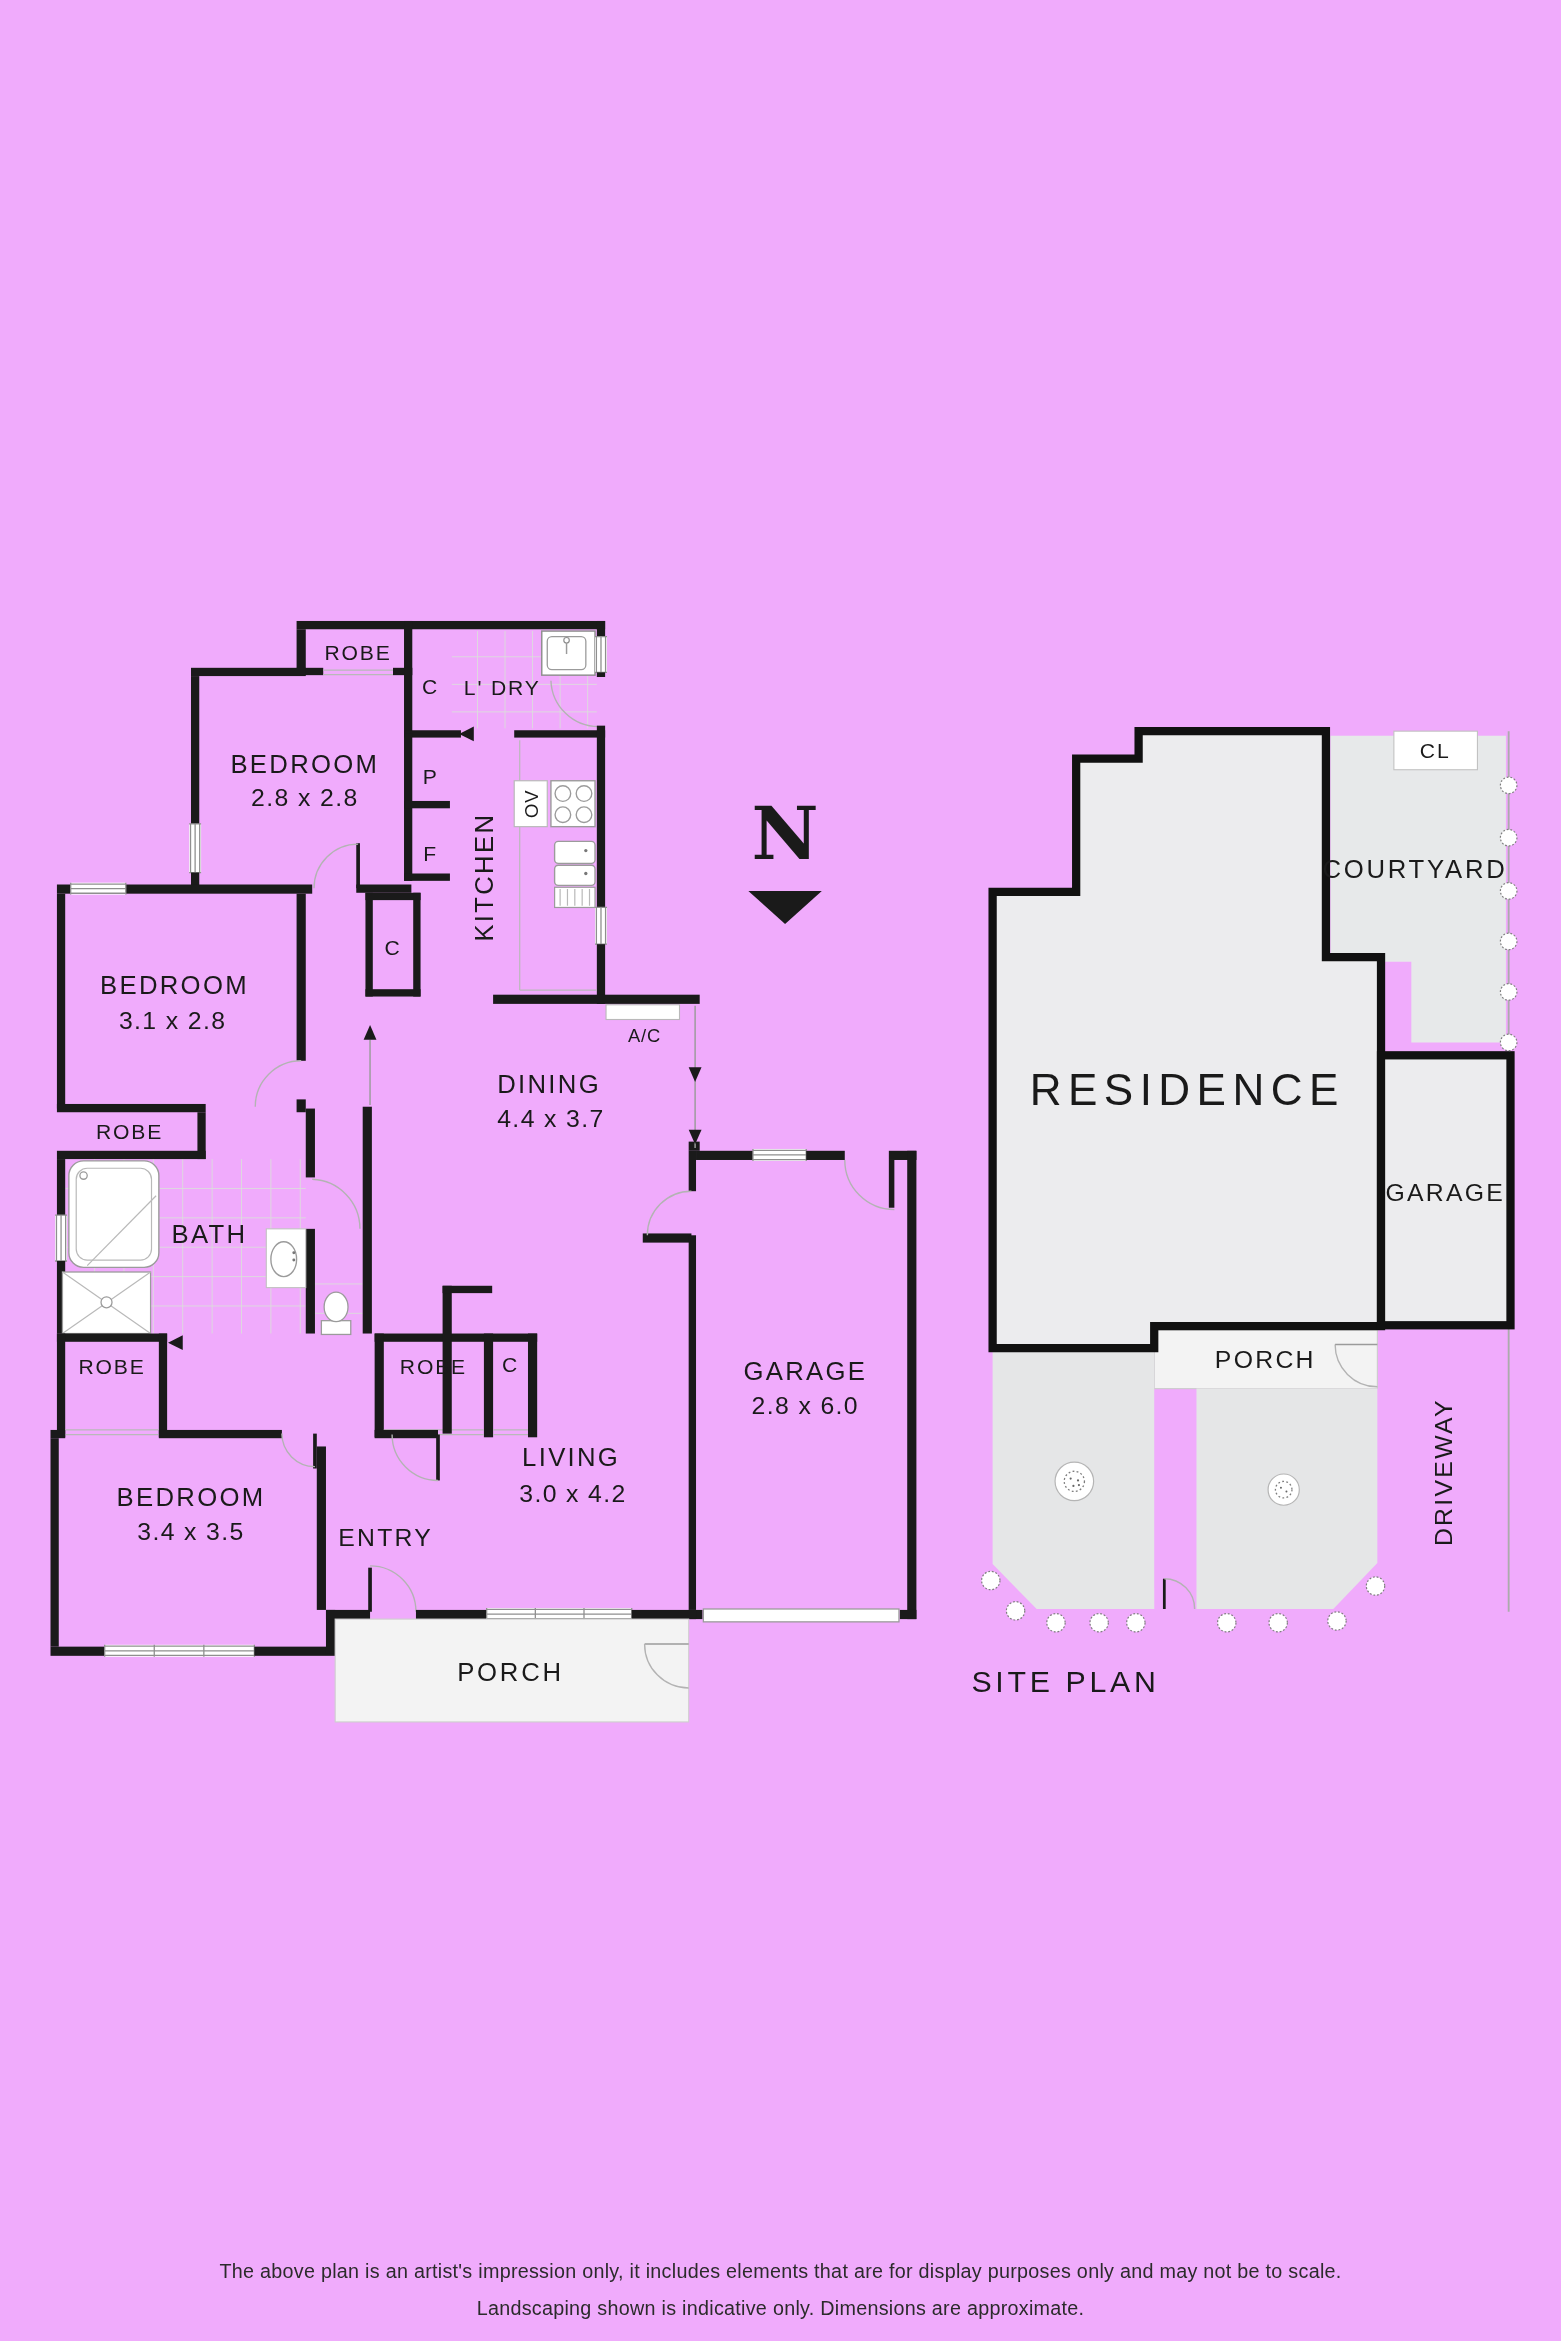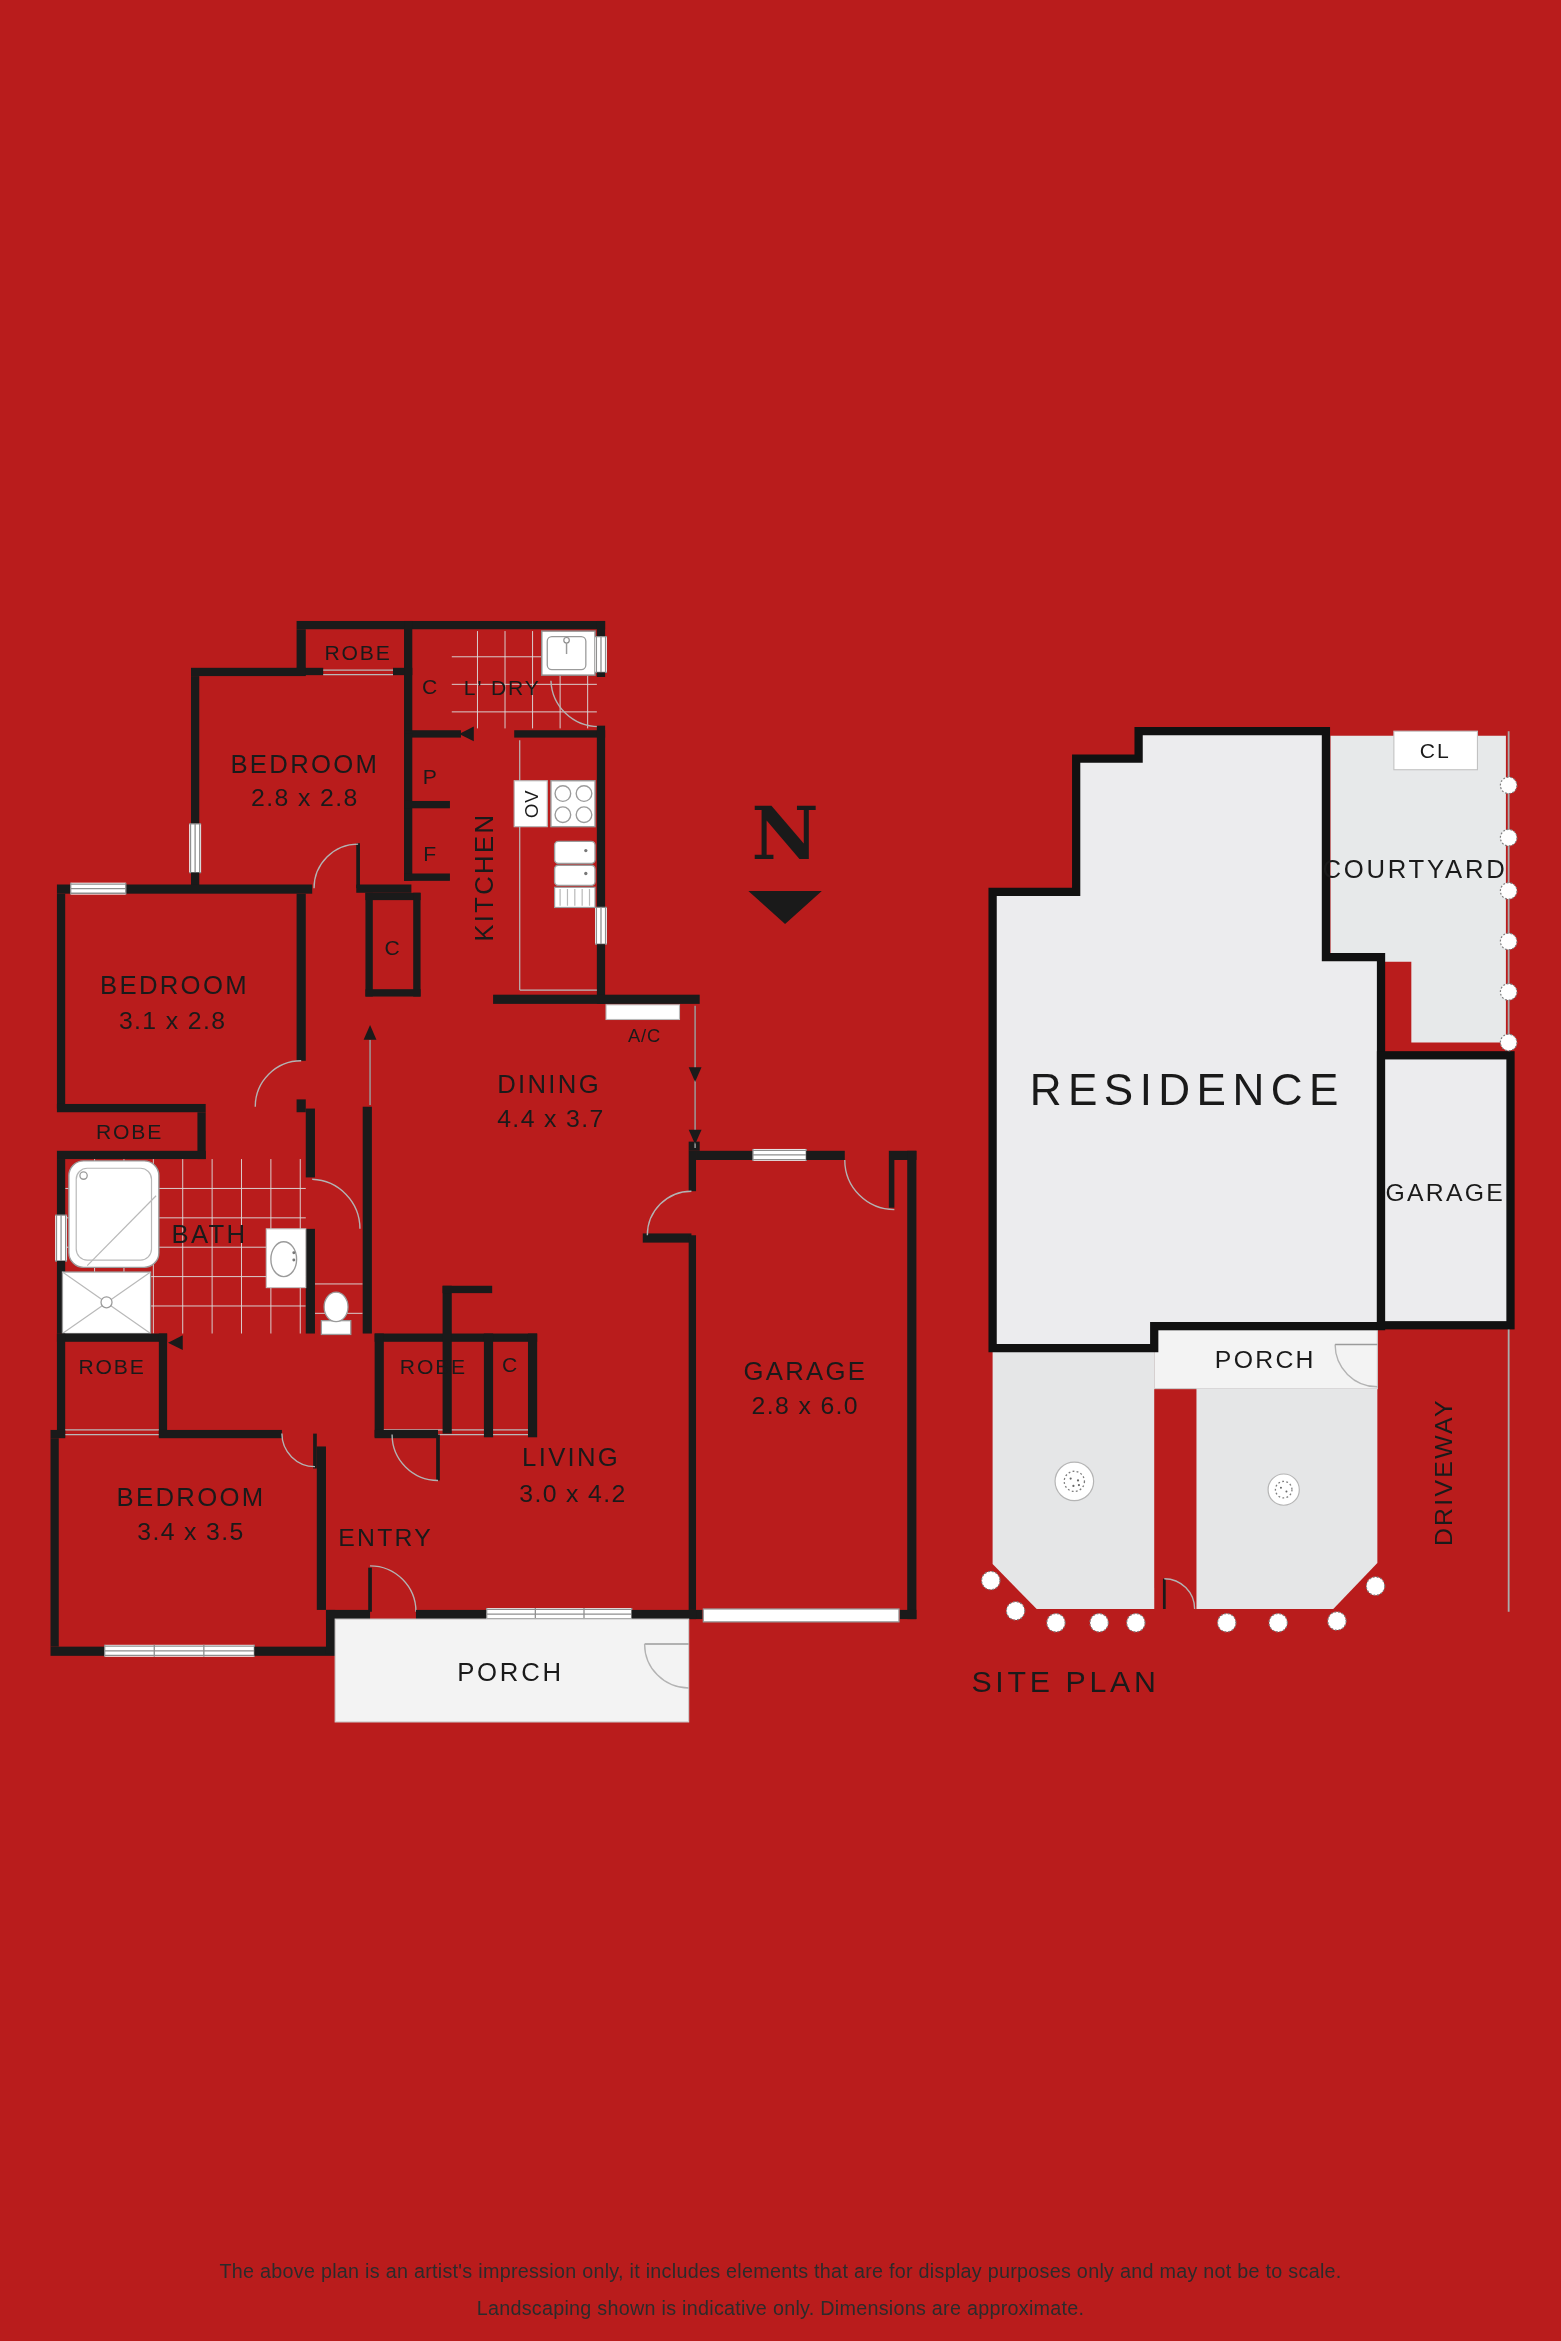--- a/index.html
+++ b/index.html
@@ -1,16 +1,16 @@
 <!DOCTYPE html>
 <html style="font-size:14.7px"><head>
 <meta charset="utf-8">
 <style>
   html,body{margin:0;padding:0;background:#fff;}
-  .page{position:relative;width:1561px;height:2342px;background:#b91c1c;overflow:hidden;}
+  .page{position:relative;width:1561px;height:2342px;background:#f0abfc;overflow:hidden;}
   svg{display:block;}
   .wall{fill:#1a1a1a;}
   .thin{stroke:#9b9b9b;stroke-width:1.6;fill:none;}
   .thin2{stroke:#b9b9b9;stroke-width:1.3;fill:none;}
   .tile{stroke:#dcdcdc;stroke-width:1;fill:none;}
   .arc{stroke:#b3b3b3;stroke-width:1.5;fill:none;}
   .leaf{fill:#1a1a1a;}
   .winline{stroke:#8f8f8f;stroke-width:1.4;fill:none;}
   .lbl{font-family:"Liberation Sans",sans-serif;fill:#1a1a1a;}
   .room{font-size:28px;letter-spacing:2.5px;}

